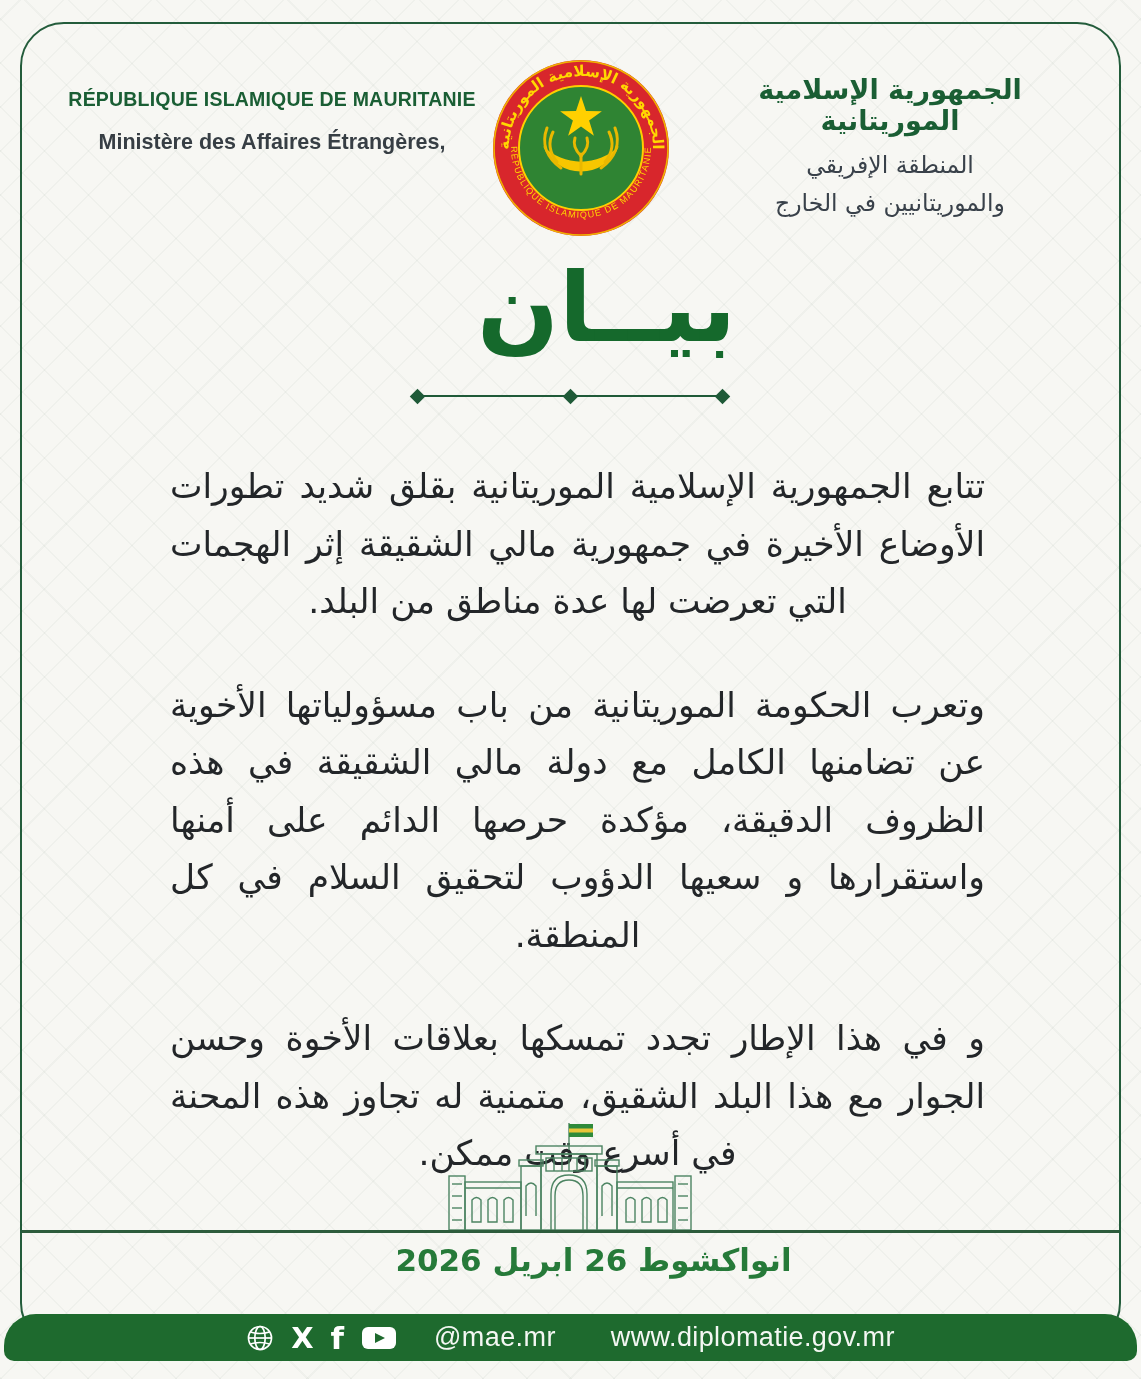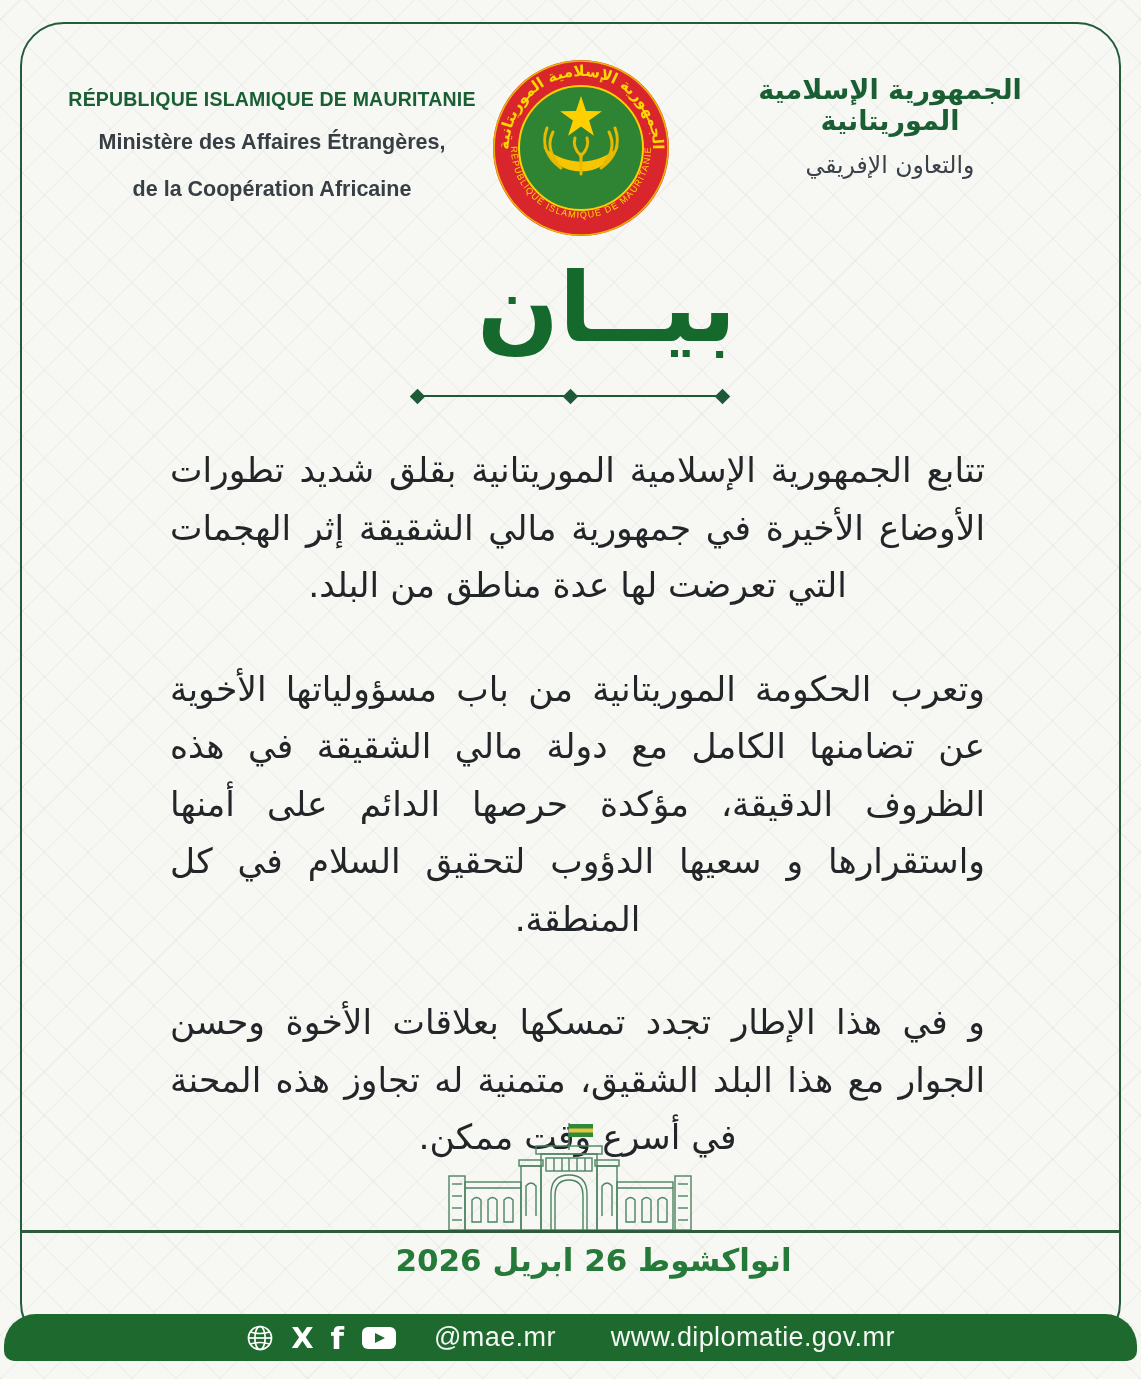--- a/index.html
+++ b/index.html
@@ -43,21 +43,21 @@
     font-size:96px;font-weight:bold;color:#15692c;direction:rtl;line-height:1.1;margin-left:36px;
   }
   .divider{
     position:absolute;left:412px;top:390px;width:316px;height:12px;
     display:flex;align-items:center;
   }
   .divider .seg{flex:1;height:2.5px;background:#1f5a38;}
   .divider .diamond{width:11px;height:11px;background:#1f5a38;transform:rotate(45deg);flex:0 0 auto;}
   
   .body-text{
-    position:absolute;left:170px;top:442px;width:815px;
+    position:absolute;left:170px;top:458px;width:815px;
     direction:rtl;text-align:justify;color:#232629;
     font-size:34.5px;line-height:57.5px;
   }
   .body-text p{margin:0 0 46px 0;text-align:justify;text-align-last:center;}
   
   .building{position:absolute;left:448px;top:1120px;width:244px;height:112px;}
   .groundline{position:absolute;left:22px;right:22px;top:1230px;height:2.5px;background:#2d5c3c;}
   .dateline{
     position:absolute;left:0;top:1242px;width:1141px;text-align:center;direction:rtl;
     font-size:31px;color:#267a39;font-weight:bold;padding-left:23px;
@@ -83,21 +83,20 @@
 </head>
 <body>
 
 <div class="page">
 
   <div class="frame"></div>
 
   <div class="header-fr">
     <div class="fr-title">RÉPUBLIQUE ISLAMIQUE DE MAURITANIE</div>
     <div class="fr-line">Ministère des Affaires Étrangères,</div>
-    <div class="fr-line">de la Coopération Africaine</div>
   </div>
 
   <div class="seal">
     <svg viewBox="0 0 180 180" width="180" height="180">
       <defs>
         <path id="arcTop" d="M 18 90 A 72 72 0 0 1 162 90"></path>
         <path id="arcBottom" d="M 20 90 A 70 70 0 0 0 160 90"></path>
       </defs>
       <circle cx="90" cy="90" r="88" fill="#d8262c"></circle>
       <circle cx="90" cy="90" r="87" fill="none" stroke="#f0b400" stroke-width="1.6"></circle>
@@ -120,21 +119,22 @@
         <path d="M 114 104 C 122 94 123 84 118 74"></path>
         <path d="M 90 116 L 90 96"></path>
         <path d="M 90 98 C 84 92 82 86 84 80"></path>
         <path d="M 90 98 C 96 92 98 86 96 80"></path>
       </g>
     </svg>
   </div>
 
   <div class="header-ar">
     <div class="ar-title">الجمهورية الإسلامية الموريتانية</div>
-    <div class="ar-line">والتعاون الإفريقي</div>
+    <div class="ar-line">المنطقة الإفريقي</div>
+    <div class="ar-line">والموريتانيين في الخارج</div>
   </div>
 
   <div class="stmt-title">بيــان</div>
   <div class="divider">
     <span class="diamond"></span>
     <span class="seg"></span>
     <span class="diamond"></span>
     <span class="seg"></span>
     <span class="diamond"></span>
   </div>

